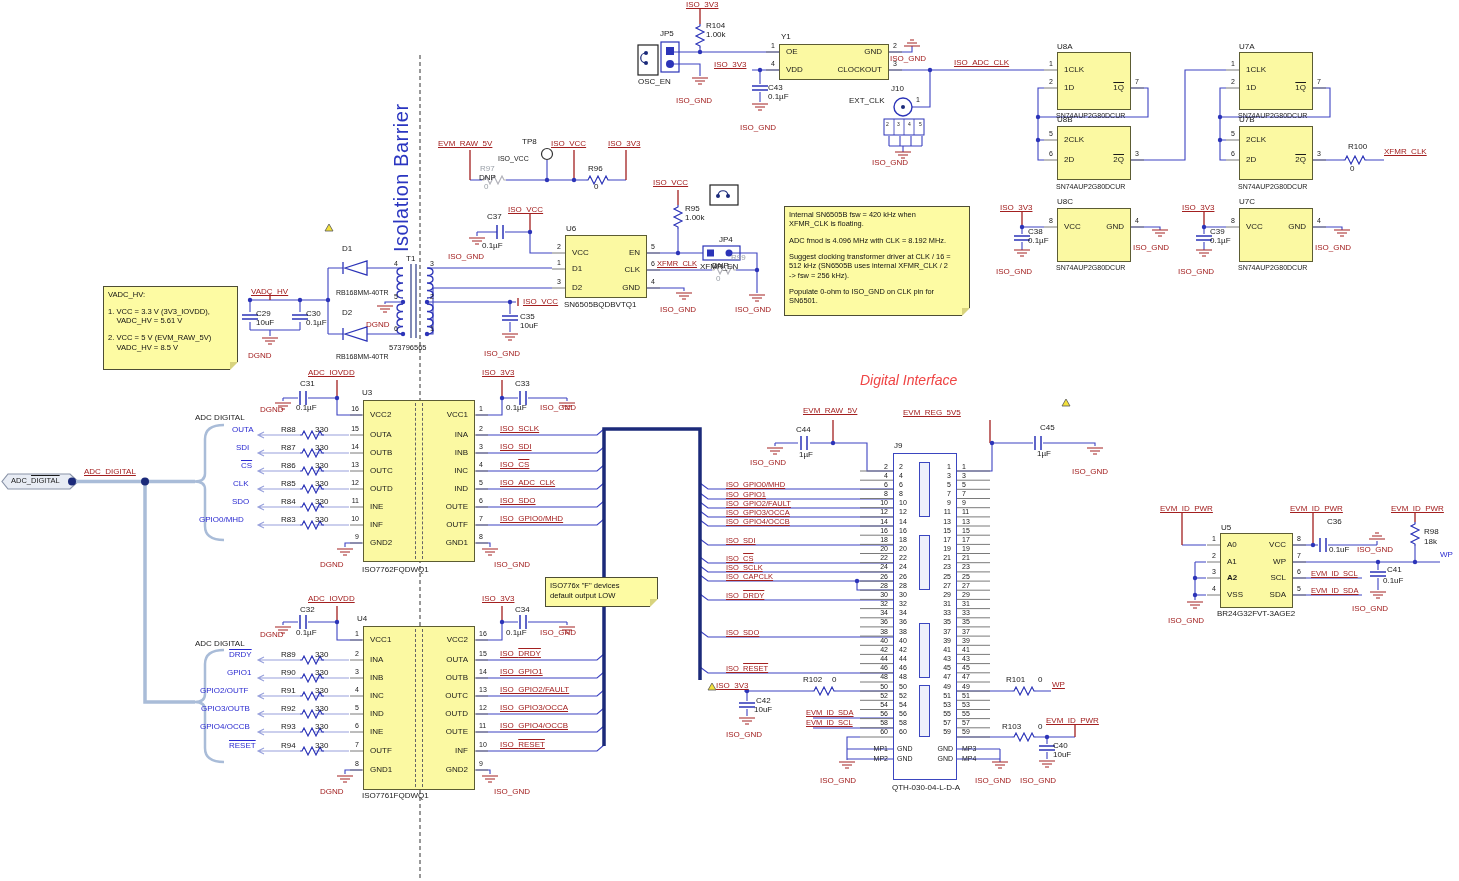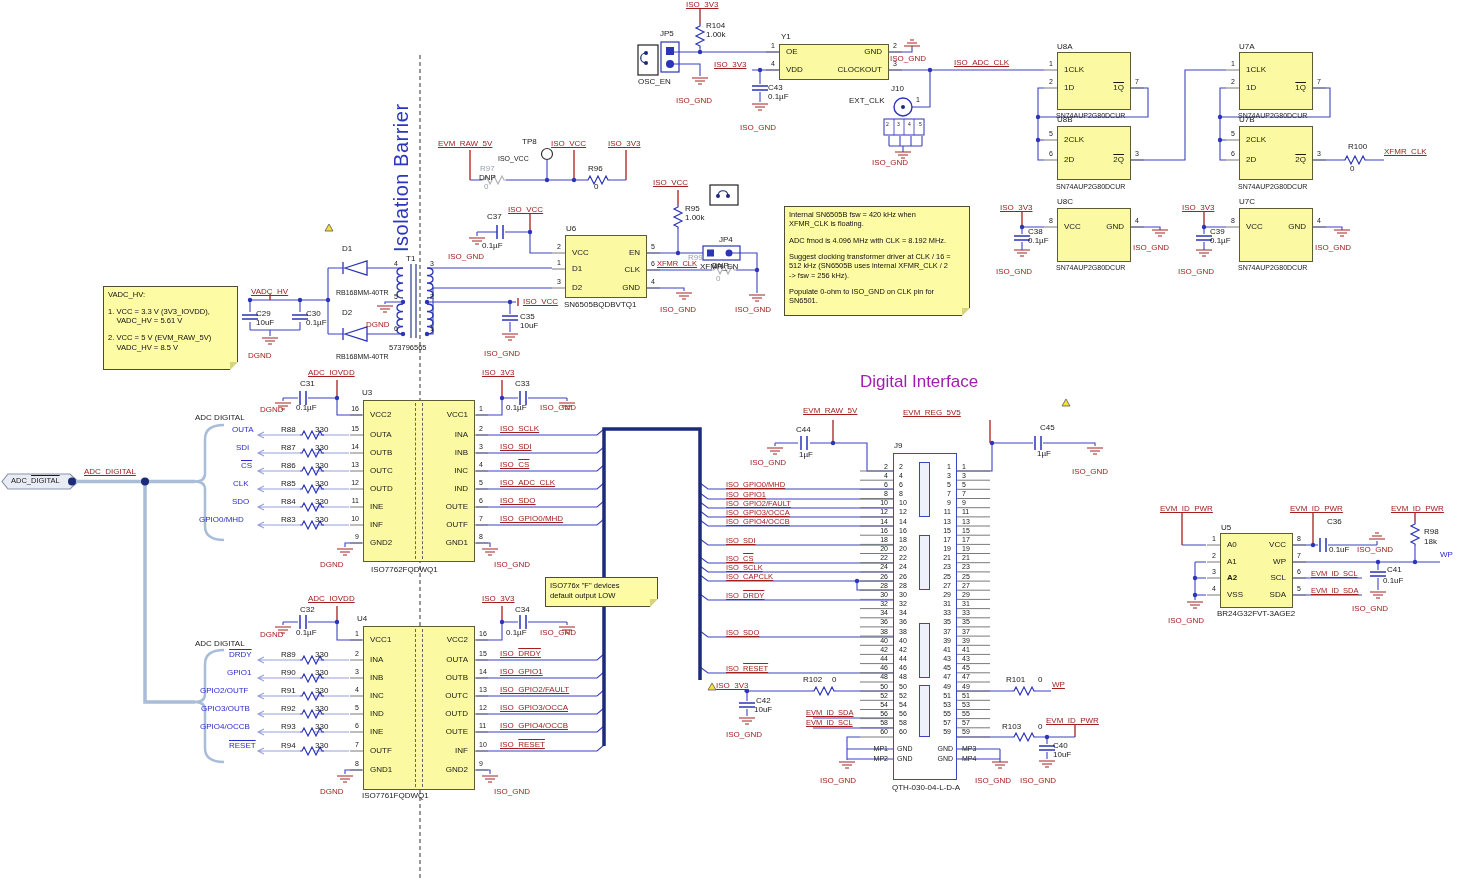--- a/index.html
+++ b/index.html
@@ -20,21 +20,21 @@
   .icbox{position:absolute;background:#FBF9A2;border:1.3px solid #5c5c33;box-sizing:border-box;}
   .j9box{position:absolute;background:#fff;border:1.4px solid #3b46c0;box-sizing:border-box;}
   .slot{position:absolute;border:1.2px solid #3b46c0;background:#eef0fb;box-sizing:border-box;}
   .idash{position:absolute;border-left:1px dashed #666;width:0;}
   .note{position:absolute;background:#FDFBA3;border:1px solid #4d4d35;color:#111;
         font-size:7.4px;line-height:1.28;padding:3px 4px;box-sizing:border-box;white-space:pre;}
   .note .fold{position:absolute;right:-1px;bottom:-1px;width:0;height:0;
         border-left:8px solid #d8d37e;border-bottom:8px solid #ffffff;}
   .vtitle{position:absolute;writing-mode:vertical-rl;transform:rotate(180deg);
         font-size:20px;color:#2a35c0;letter-spacing:0.5px;}
-  .htitle{position:absolute;font-size:17px;color:#a21caf;}
+  .htitle{position:absolute;font-size:14px;color:#ef4444;font-style:italic;}
 </style>
 </head>
 <body>
 
 <div id="sheet">
     <svg width="1459" height="881">
       <g stroke="#3d43c2" stroke-width="1.1" fill="none">
         <path d="M700,48 V52 M674,52 H779 M670,64 H700 V76 M889,52 H912 V46 M752,70 H779 M760,70 V84 M760,92 V102 M889,70 H1044 M930,70 V107 H912 M889,136 V146 M900,136 V146 M911,136 V146 M922,136 V146 M889,146 H922 M903,146 V152 M1131,88 H1148 V117 H1038 V88 H1044 M1038,117 V160 H1044 M1038,140 H1044 M1131,160 H1185 V70 H1226 M1313,88 H1330 V117 H1220 V88 H1226 M1220,117 V160 H1226 M1220,140 H1226 M1313,160 H1343 M1367,160 H1384 M1022,227 H1044 M1022,227 V234 M1022,242 V250 M1131,227 H1160 V230 M1204,227 H1226 M1204,227 V234 M1204,242 V250 M1313,227 H1342 V230 M470,180 H482 M506,180 H586 M610,180 H626 M547,160 V180 M530,232 H505 M497,232 H477 M477,232 V236 M530,232 V253 H552 M428,268 H552 M552,288 H433 V334 H427 M678,229 V253 M647,253 H703 M731,253 H757 V293 M647,270 H712 M736,270 H757 M647,288 H684 V291 M328,268 H343 M367,268 H403 M328,334 H343 M367,334 H403 M328,268 V334 M250,300 H328 M250,300 V312 M250,322 V330 M300,300 V312 M300,322 V330 M250,330 H300 M270,330 V336 M403,302 H385 V304 M427,302 H516 M510,302 V314 M510,322 V332 M283,398 H298 M308,398 H337 M337,398 V415 H362 M283,398 V401 M502,398 H518 M528,398 H567 M567,398 V401 M502,398 V415 H476 M362,543 H345 V547 M476,543 H490 V547 M476,435 H597 L604,429 M476,453 H597 L604,447 M476,471 H597 L604,465 M476,489 H597 L604,483 M476,507 H597 L604,501 M476,525 H597 L604,519 M283,622 H298 M308,622 H337 M337,622 V640 H362 M283,622 V625 M502,622 H518 M528,622 H567 M567,622 V625 M502,622 V640 H476 M362,770 H345 V774 M476,770 H490 V774 M476,660 H597 L604,654 M476,678 H597 L604,672 M476,696 H597 L604,690 M476,714 H597 L604,708 M476,732 H597 L604,726 M476,751 H597 L604,745 M700,483 L708,489 H893 M700,493 L708,499 H893 M700,502 L708,508 H893 M700,511 L708,517 H893 M700,520 L708,526 H893 M700,539 L708,545 H893 M700,557 L708,563 H893 M700,566 L708,572 H893 M700,575 L708,581 H893 M700,594 L708,600 H893 M700,631 L708,637 H893 M700,667 L708,673 H893 M857,581 V590 H893 M775,443 H798 M810,443 H867 V471 H893 M775,443 V446 M957,471 H992 V443 M992,443 H1033 M1043,443 H1095 V446 M744,691 H812 M836,691 H893 M747,691 V701 M747,709 V716 M813,718 H893 M813,728 H893 M860,737 H847 V760 M893,749 H847 M893,759 H847 M957,749 H1000 M957,759 H1000 M1000,749 V762 M957,691 H1012 M1036,691 H1051 M957,737 H1012 M1036,737 H1047 M1047,737 H1075 M1047,737 V744 M1047,752 V759 M1182,545 H1206 M1195,562 H1206 M1195,578 H1206 M1195,595 H1206 M1195,562 V600 M1293,545 H1318 M1328,545 H1377 M1377,545 V541 M1293,562 H1440 M1378,562 V570 M1378,578 V590 M1415,546 V562 M1293,578 H1362 M1293,595 H1362"></path>
       </g>
       <g stroke="#97a0dc" stroke-width="1.1" fill="none">
@@ -495,21 +495,21 @@
     <div class="lb b" style="left: 482px; top: 242px;">0.1µF</div>
     <div class="lb r" style="left: 448px; top: 253px;">ISO_GND</div>
     <div class="lb b" style="left: 566px; top: 225px;">U6</div>
     <div class="lb b" style="left: 564px; top: 301px;">SN6505BQDBVTQ1</div>
     <div class="lb ru" style="left: 653px; top: 179px;">ISO_VCC</div>
     <div class="lb b" style="left: 685px; top: 205px;">R95</div>
     <div class="lb b" style="left: 685px; top: 214px;">1.00k</div>
     <div class="lb b" style="left: 719px; top: 236px;">JP4</div>
     <div class="lb b" style="left: 700px; top: 263px;">XFMR_EN</div>
     <div class="lb ru f75" style="left: 657px; top: 260px;">XFMR_CLK</div>
-    <div class="lb g" style="left: 688px; top: 254px;">R99</div>
+    <div class="lb g" style="left: 731px; top: 254px;">R99</div>
     <div class="lb b" style="left: 712px; top: 262px;">DNP</div>
     <div class="lb g" style="left: 716px; top: 275px;">0</div>
     <div class="lb r" style="left: 660px; top: 306px;">ISO_GND</div>
     <div class="lb r" style="left: 735px; top: 306px;">ISO_GND</div>
     <div class="lb b" style="left: 342px; top: 245px;">D1</div>
     <div class="lb b f7" style="left: 336px; top: 289px;">RB168MM-40TR</div>
     <div class="lb b" style="left: 342px; top: 309px;">D2</div>
     <div class="lb b f7" style="left: 336px; top: 353px;">RB168MM-40TR</div>
     <div class="lb b" style="left: 406px; top: 255px;">T1</div>
     <div class="lb b f75" style="left: 389px; top: 344px;">573796565</div>
@@ -528,21 +528,21 @@
     <div class="lb r" style="left: 366px; top: 321px;">DGND</div>
     <div class="lb ru" style="left: 523px; top: 298px;">ISO_VCC</div>
     <div class="lb b" style="left: 520px; top: 313px;">C35</div>
     <div class="lb b" style="left: 520px; top: 322px;">10uF</div>
     <div class="lb r" style="left: 484px; top: 350px;">ISO_GND</div>
     <div class="lb ru" style="left: 308px; top: 369px;">ADC_IOVDD</div>
     <div class="lb b" style="left: 300px; top: 380px;">C31</div>
     <div class="lb b" style="left: 296px; top: 404px;">0.1µF</div>
     <div class="lb r" style="left: 260px; top: 406px;">DGND</div>
     <div class="lb b" style="left: 362px; top: 389px;">U3</div>
-    <div class="lb b" style="left: 362px; top: 566px; margin-left: 9px;">ISO7762FQDWQ1</div>
+    <div class="lb b" style="left: 362px; top: 566px;">ISO7762FQDWQ1</div>
     <div class="lb ru" style="left: 482px; top: 369px;">ISO_3V3</div>
     <div class="lb b" style="left: 515px; top: 380px;">C33</div>
     <div class="lb b" style="left: 506px; top: 404px;">0.1µF</div>
     <div class="lb r" style="left: 540px; top: 404px;">ISO_GND</div>
     <div class="lb b" style="left: 195px; top: 414px;">ADC DIGITAL</div>
     <div class="lb r" style="left: 320px; top: 561px;">DGND</div>
     <div class="lb r" style="left: 494px; top: 561px;">ISO_GND</div>
     <div class="lb ru" style="left: 308px; top: 595px;">ADC_IOVDD</div>
     <div class="lb b" style="left: 300px; top: 606px;">C32</div>
     <div class="lb b" style="left: 296px; top: 629px;">0.1µF</div>

